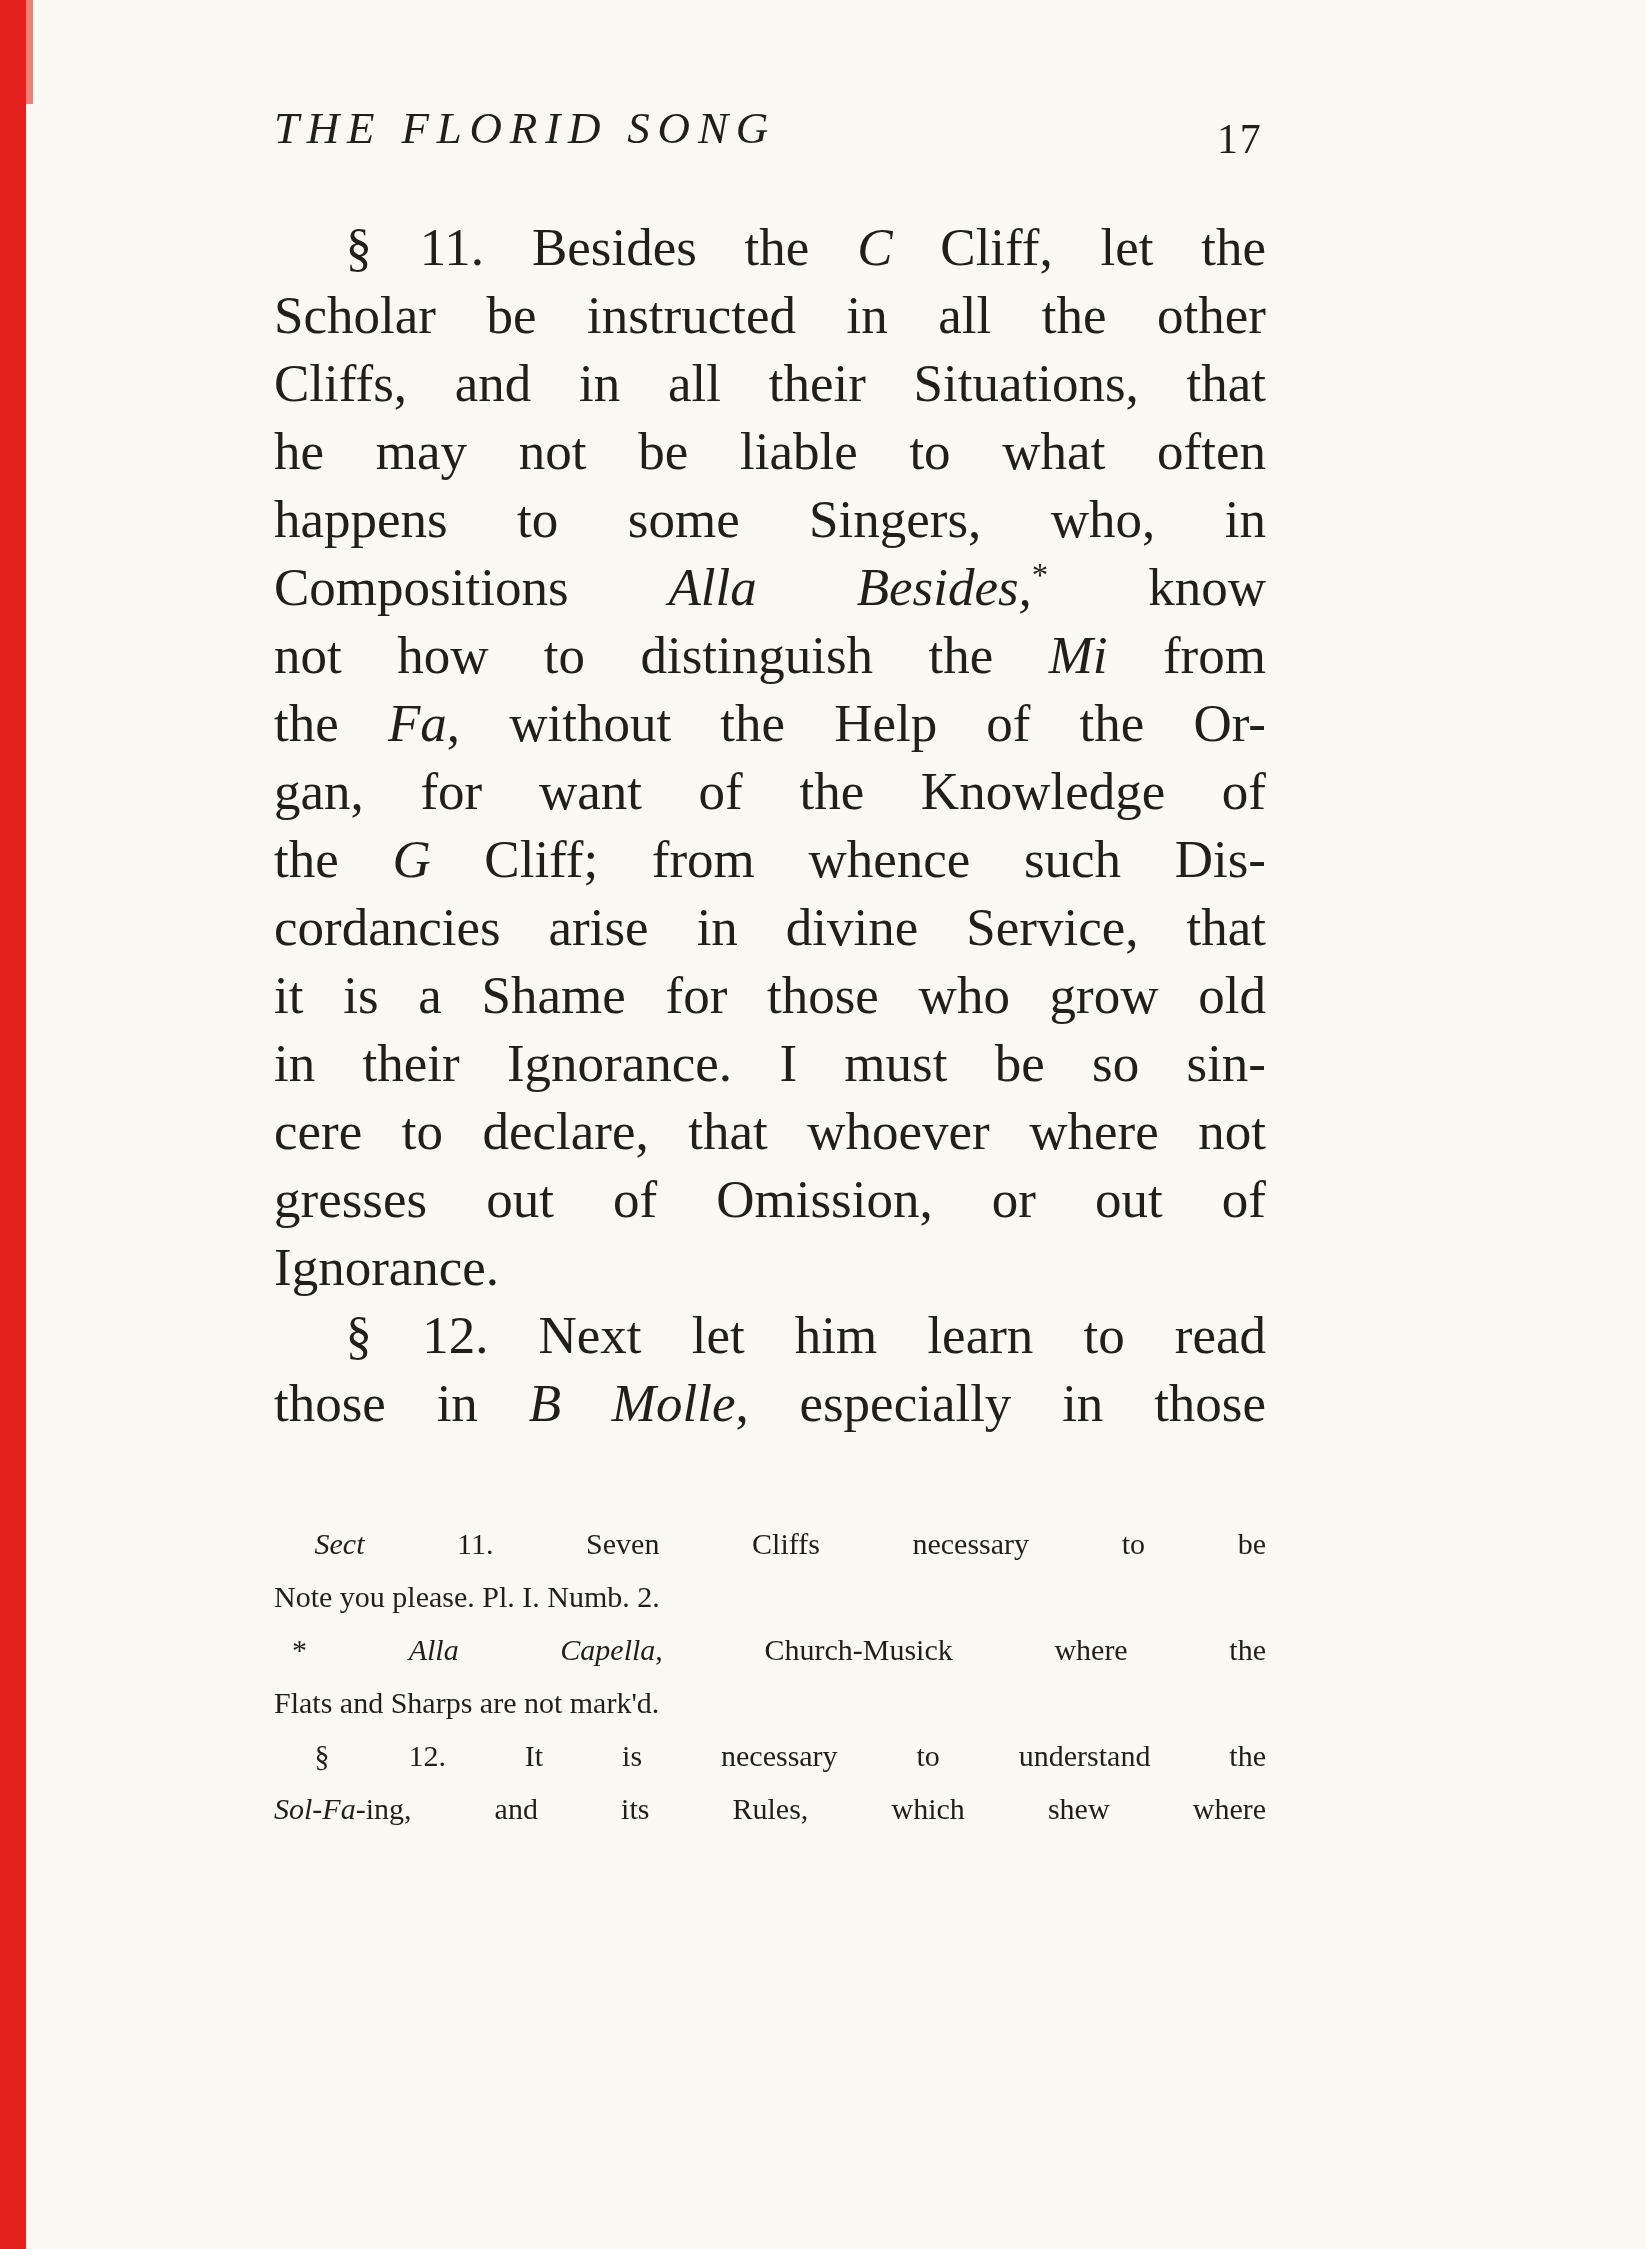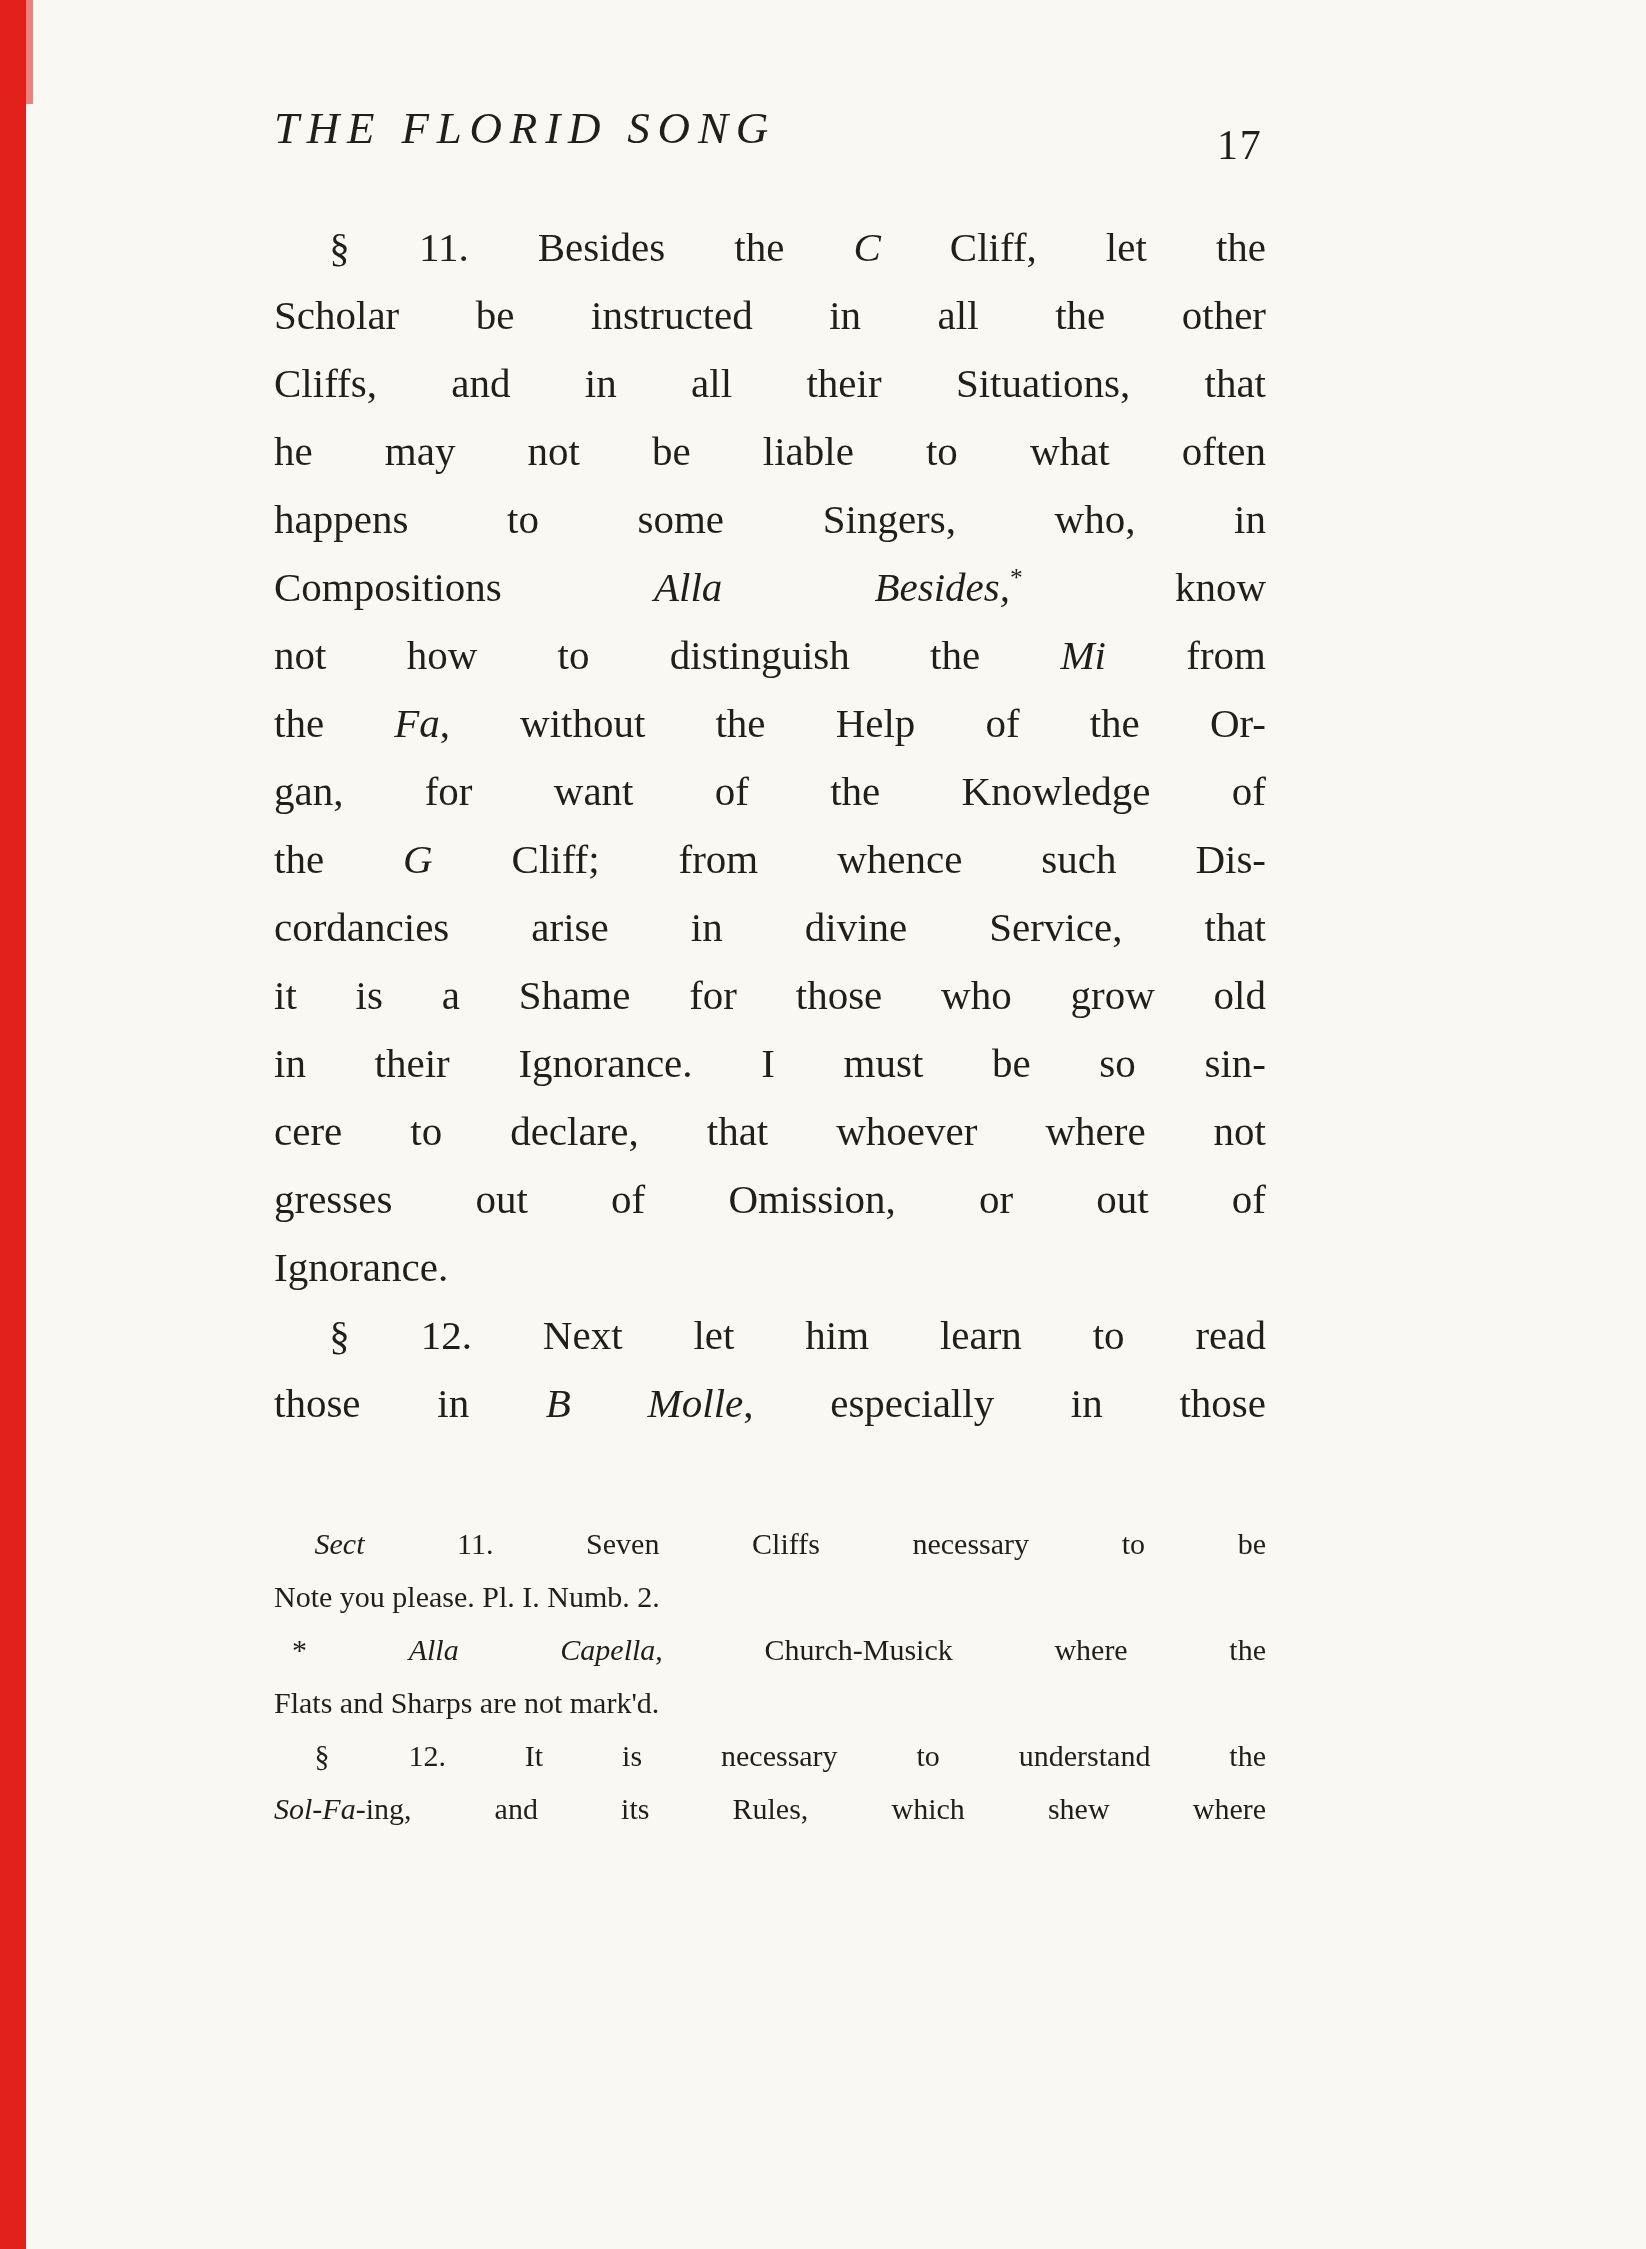--- a/index.html
+++ b/index.html
@@ -49,27 +49,27 @@
     text-align: left;
     font-style: italic;
     font-size: 45px;
     letter-spacing: 7.8px;
     padding-right: 113px; 
     white-space: nowrap;
   }
   .page-number {
     position: absolute;
     right: 3.5px;
-    top: 19px;
+    top: 13px;
     font-size: 42px;
     letter-spacing: 1.7px;
     text-align: right;
   }
   .body-text {
-    font-size: 41px;
+    font-size: 53px;
     line-height: 68px;
   }
   .footnotes {
     margin-top: 80px;
     font-size: 30px;
     line-height: 53px;
   }
   .line {
     text-align: justify;
     text-align-last: left;

